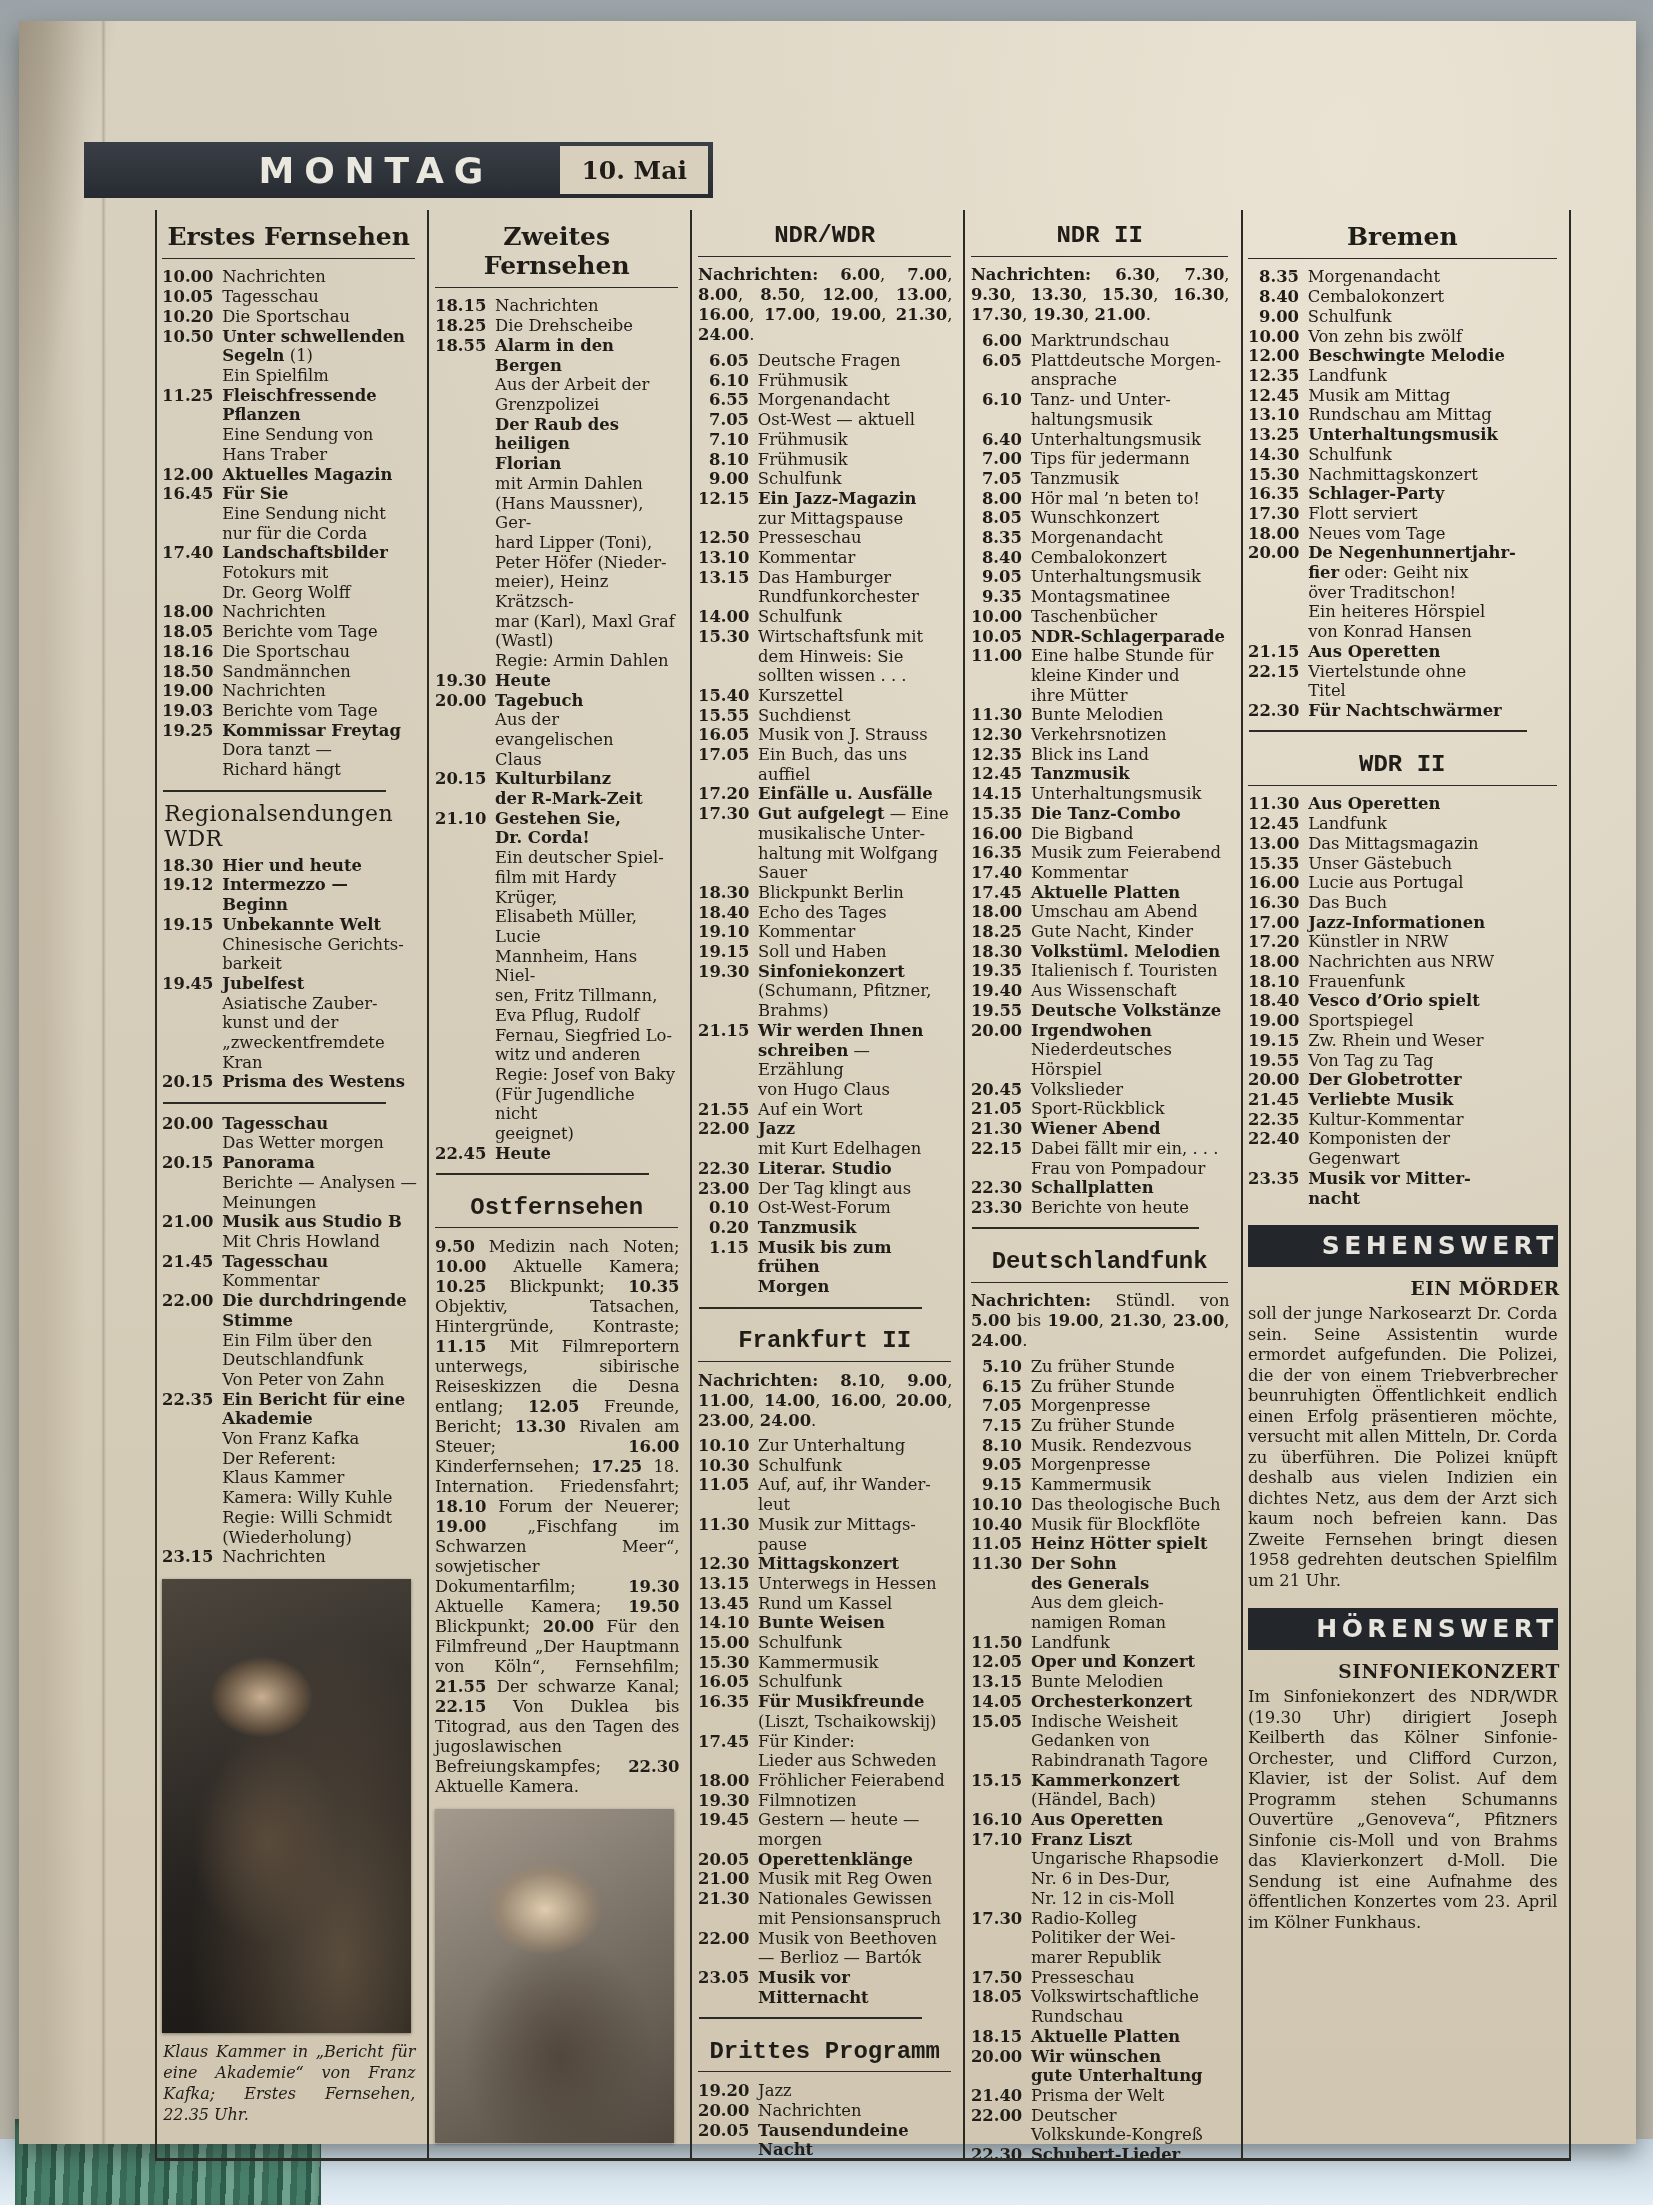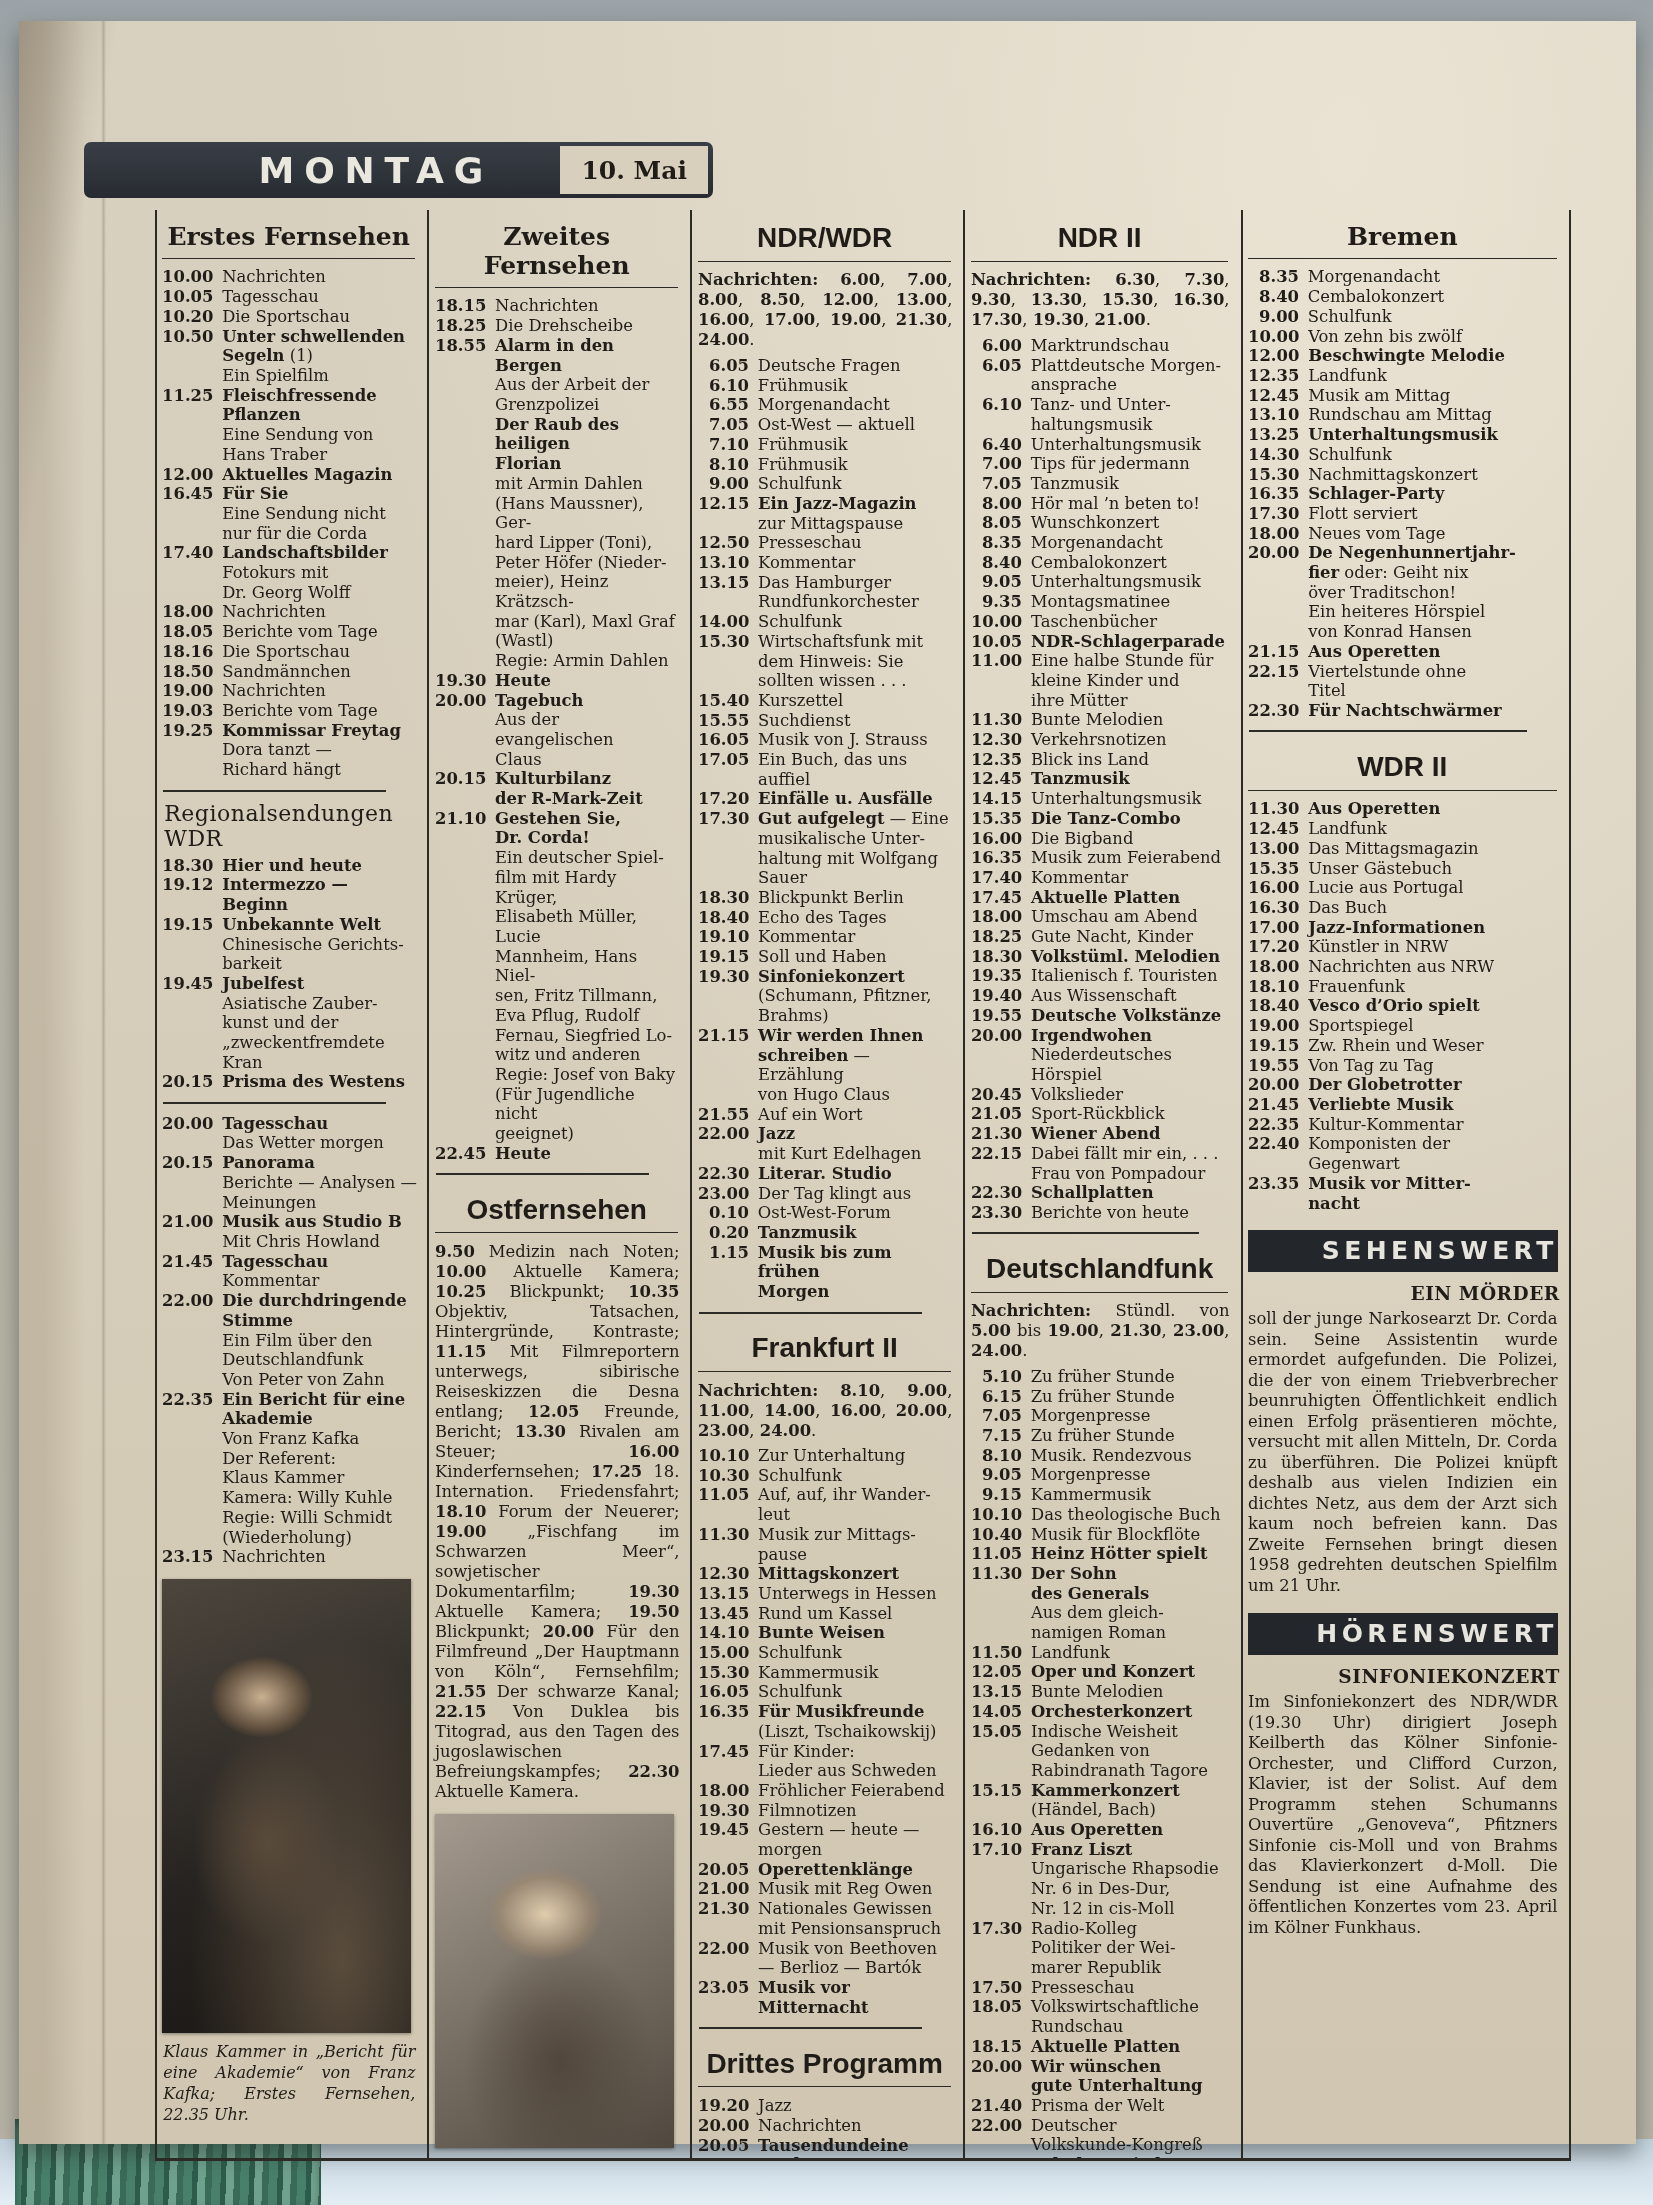--- a/index.html
+++ b/index.html
@@ -18,37 +18,37 @@
     background:
       linear-gradient(100deg, rgba(96,84,66,.38), rgba(0,0,0,0) 5%),
       linear-gradient(90deg, rgba(125,110,88,.22) 0 25px, rgba(0,0,0,0) 66px),
       radial-gradient(ellipse at 82% 6%, rgba(236,229,213,.9), rgba(0,0,0,0) 55%),
       linear-gradient(#d9d1c0,#d4cbb7 70%,#d0c6b1);
     box-shadow:0 9.8px 22px rgba(40,40,40,.45);
   }
   .crease{position:absolute;left:82px;top:0;bottom:0;width:5.5px;
     background:linear-gradient(90deg,rgba(0,0,0,0),rgba(92,80,62,.25),rgba(0,0,0,0));}
   .header-bar{position:absolute;left:65px;top:121px;width:629px;height:56px;
-    background:linear-gradient(#3a3f47,#272b31);display:flex;align-items:center;border-radius:7px;}
+    background:linear-gradient(#3a3f47,#272b31);display:flex;align-items:center;}
   .montag{color:#e9e7de;font-family:"DejaVu Sans",sans-serif;font-weight:bold;
     font-size:36px;letter-spacing:9.8px;margin-left:175px;}
   .date-box{position:absolute;right:4.4px;top:4.4px;bottom:4.4px;width:148px;
     background:#d8d0bd;display:flex;align-items:center;justify-content:center;
     font-weight:bold;font-size:25px;}
   .columns{position:absolute;left:136px;top:189px;width:1414px;height:1948px;
     display:flex;border-left:2.2px solid #2c2a25;border-bottom:3.8px solid #2c2a25;}
   .column{padding:3.3px 8.8px 0 5.5px;border-right:2.2px solid #2c2a25;overflow:hidden;box-sizing:border-box;}
   .column[data-column="1"]{flex:0 0 19.3%;}
   .column[data-column="2"]{flex:0 0 18.6%;}
   .column[data-column="3"]{flex:0 0 19.3%;}
   .column[data-column="4"]{flex:0 0 19.6%;}
   .column[data-column="5"]{flex:1;}
   .station-header{font-size:25px;font-weight:bold;text-align:center;
     padding:8.8px 0 6.6px;border-bottom:1.6px solid #2c2a25;margin:0 3.3px 8.8px 0;}
-  .station-header.sans{font-family:Liberation Sans, sans-serif;font-size:28px;}
+  .station-header.sans{font-family:Liberation Mono, monospace;font-size:24px;}
   .entry{display:flex;font-size:16.4px;line-height:19.7px;}
   .time{flex:0 0 51px;text-align:right;padding-right:8.8px;font-weight:bold;white-space:nowrap;}
   .ebody{flex:1;}
   .news-para,.dense-para{font-size:16.4px;line-height:20px;text-align:justify;margin:0 2.2px 5.5px 0;}
   .rule{border-top:2.2px solid #2c2a25;margin:9.8px 33px 9.8px 1.1px;}
   .subhead{font-weight:normal;font-size:22px;margin:1.1px 0 4.4px 2.2px;letter-spacing:0.5px;}
   .label-bar{background:#23262b;color:#e6e4dc;font-family:"DejaVu Sans",sans-serif;
     font-weight:bold;font-size:25px;letter-spacing:4.4px;text-align:right;
     padding:6.6px 0;margin:16.4px 2.2px 11px 0;}
   .article-head{font-weight:bold;font-size:18.6px;margin:2.2px 0 5.5px 1.1px;letter-spacing:0.5px;text-align:right;}

